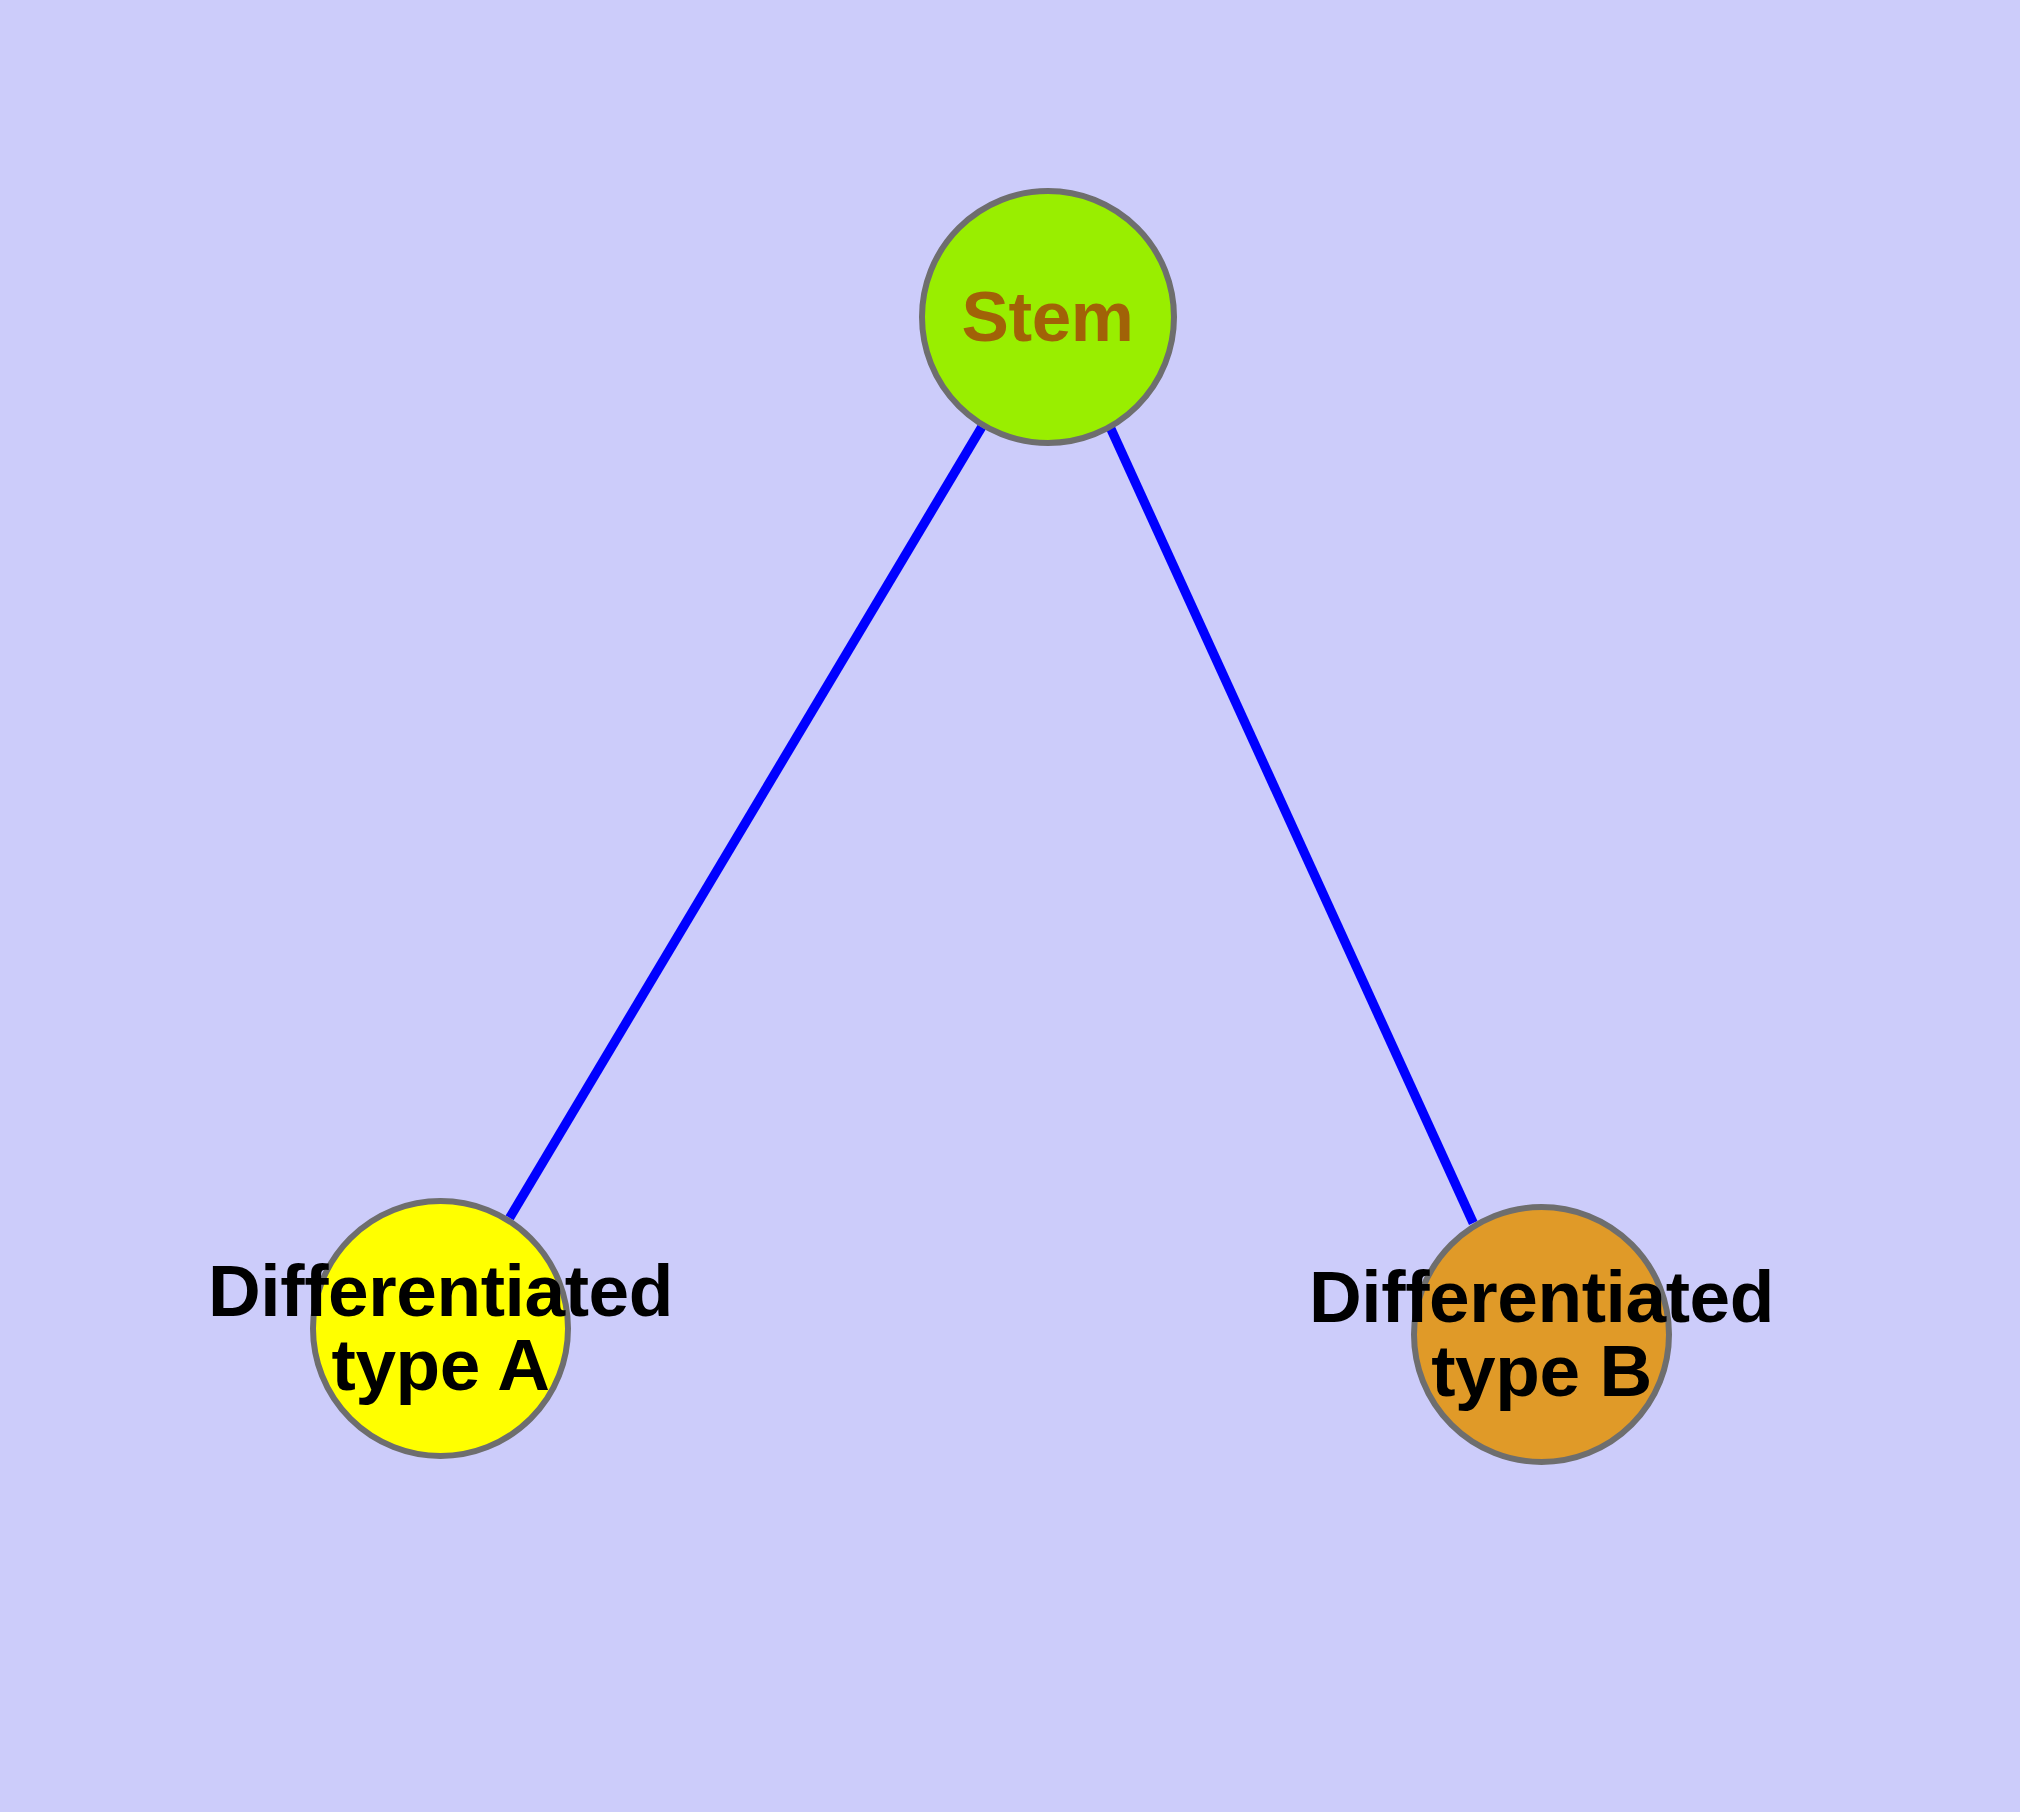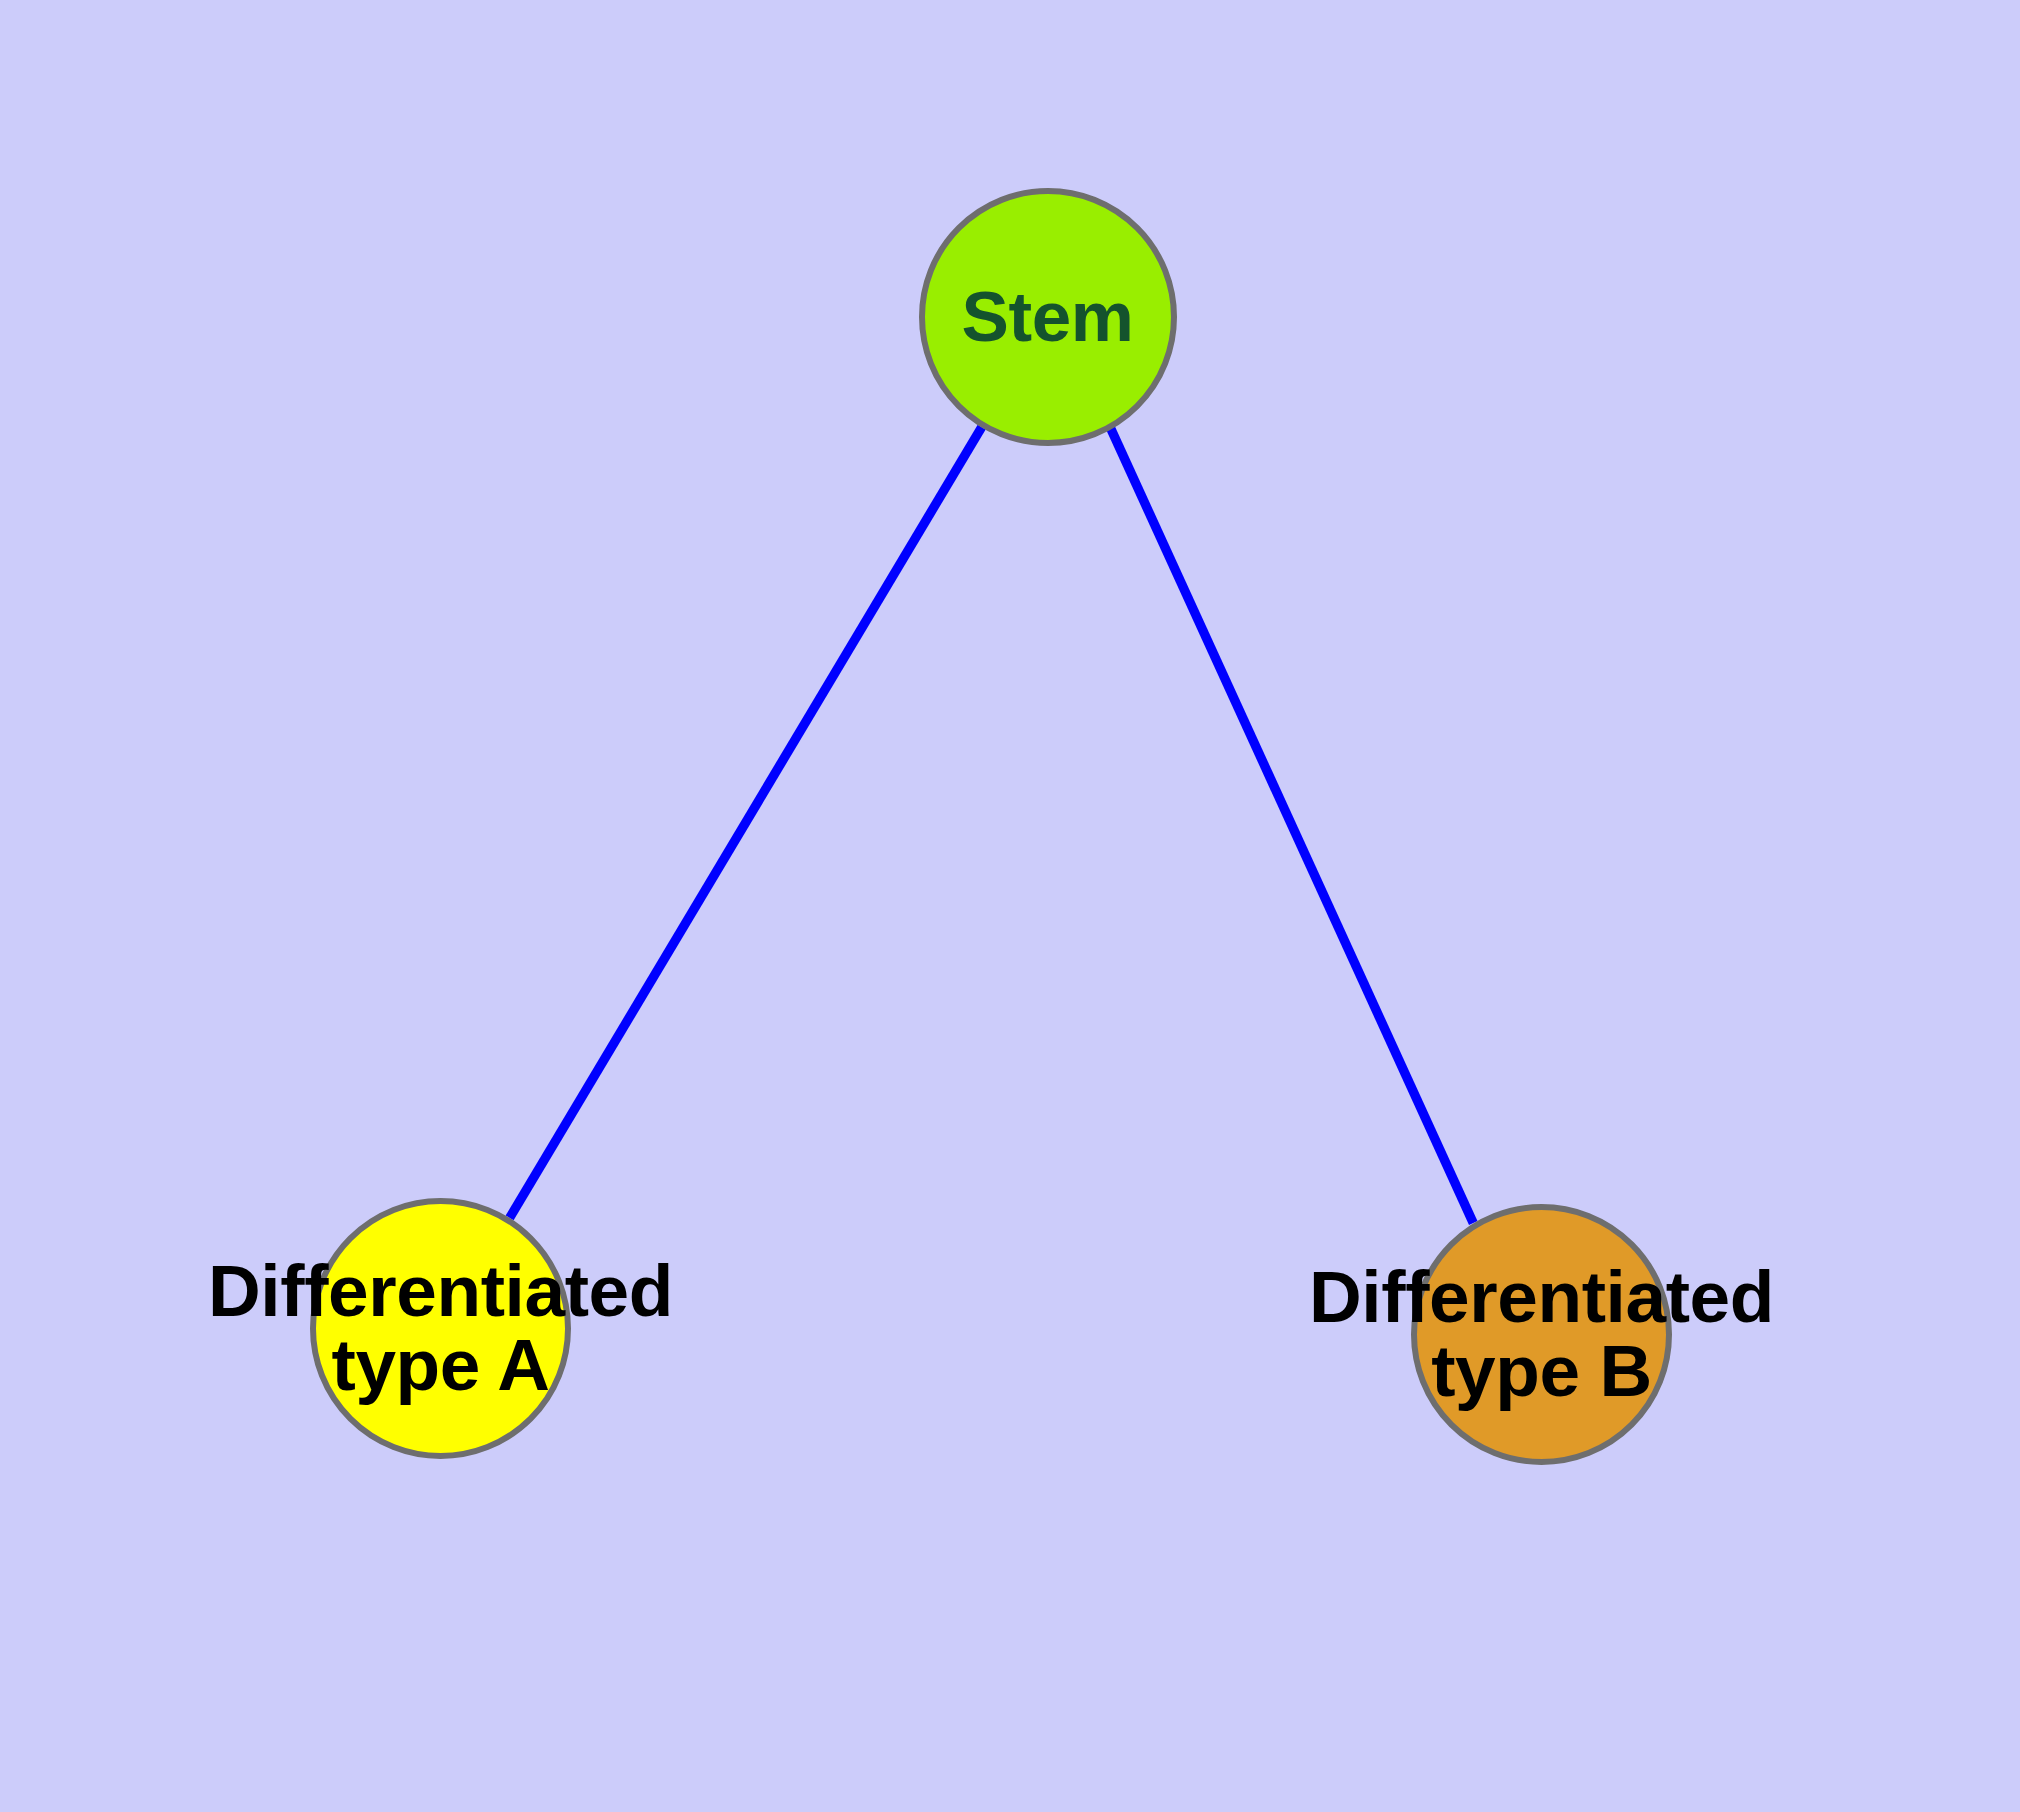--- a/index.html
+++ b/index.html
@@ -63,19 +63,19 @@
     <g id="edges-group">
         <line x1="1158" y1="504" x2="601" y2="1437" stroke="#0000ff" stroke-width="11" stroke-linecap="butt"></line>
         <line x1="1310" y1="505" x2="1738" y2="1443" stroke="#0000ff" stroke-width="11" stroke-linecap="butt"></line>
       </g>
   </svg>
 
   <div id="node-layer">
       <div class="node" style="left: 919px; top: 188px; width: 258px; height: 258px; background: rgb(153, 238, 0); border: 6px solid rgb(110, 110, 110);"></div>
       <div class="node" style="left: 310px; top: 1198px; width: 261px; height: 261px; background: rgb(255, 255, 0); border: 6px solid rgb(110, 110, 110);"></div>
       <div class="node" style="left: 1411px; top: 1204px; width: 261px; height: 261px; background: rgb(224, 154, 40); border: 6px solid rgb(110, 110, 110);"></div>
-      <div class="node-label" style="font-size: 71px; width: 1187px; left: 454px; top: 281px; color: #14532d;"><div>Stem</div></div>
+      <div class="node-label" style="font-size: 71px; width: 1187px; left: 454px; top: 281px; color: #a16207;"><div>Stem</div></div>
       <div class="node-label" style="font-size: 73px; width: 1187px; left: -153px; top: 1254px; color: rgb(0, 0, 0);"><div>Differentiated</div><div>type A</div></div>
       <div class="node-label" style="font-size: 73px; width: 1187px; left: 948px; top: 1260px; color: rgb(0, 0, 0);"><div>Differentiated</div><div>type B</div></div>
     </div>
 
 </div>
 
 
 </body></html>

